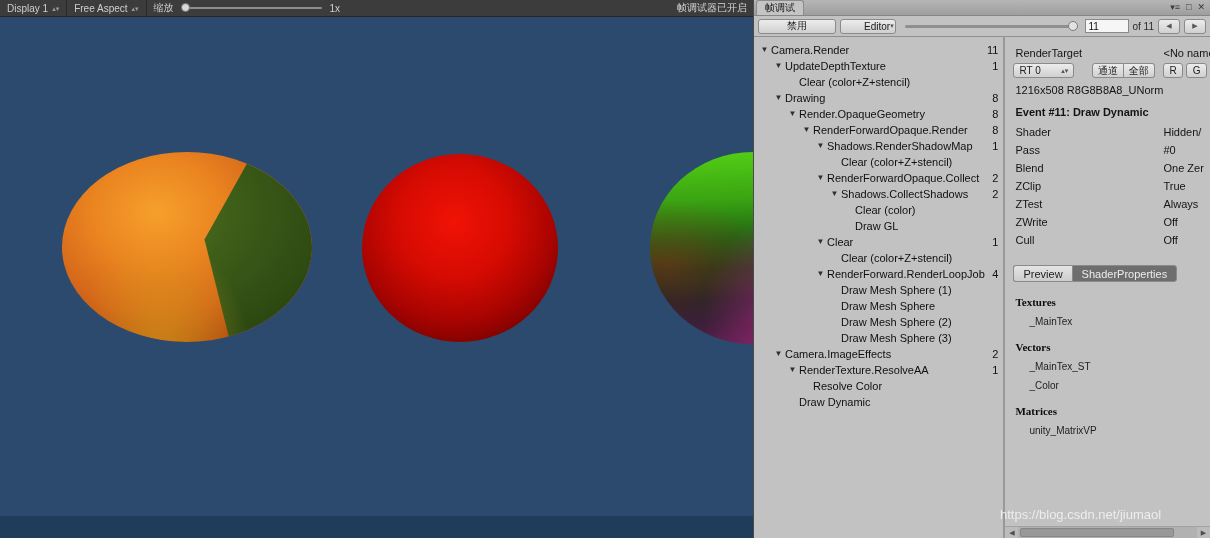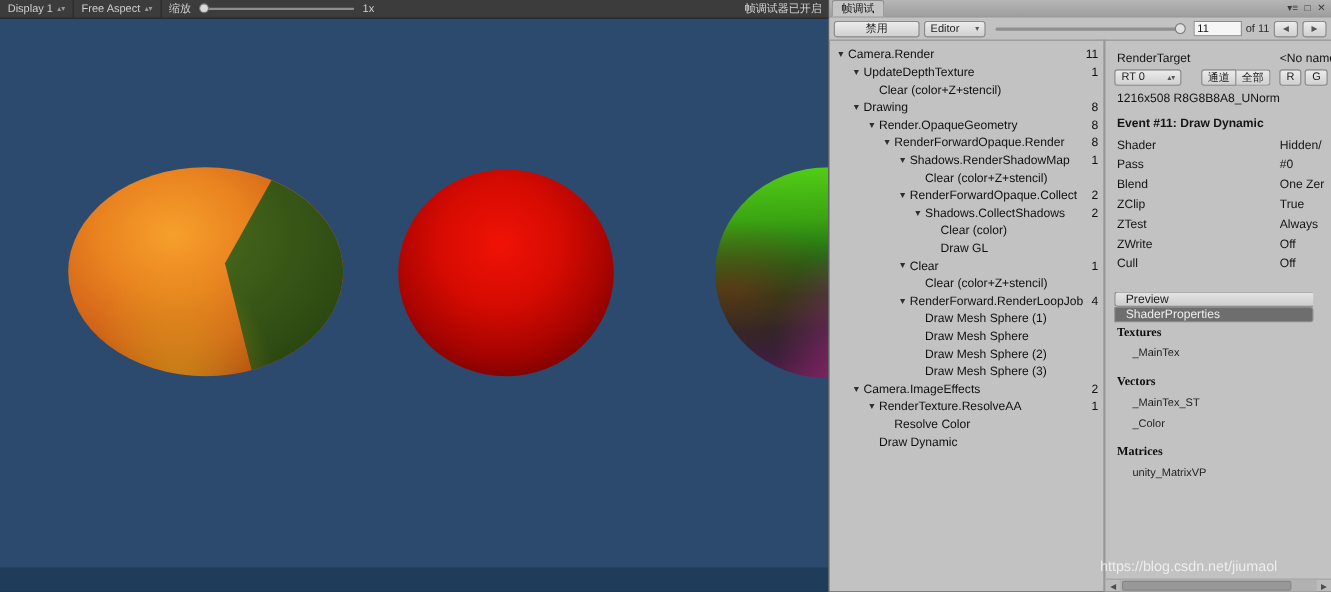--- a/index.html
+++ b/index.html
@@ -48,21 +48,21 @@
   .win-icons{margin-left:auto;display:flex;align-items:center;gap:6px;padding-right:5px;
              font-size:9px;color:#3a3a3a;height:100%;}
   .win-icons span{cursor:default;line-height:1;}
 
   .dbg-toolbar{height:21px;background:#c2c2c2;border-bottom:1px solid #8f8f8f;
                display:flex;align-items:center;padding:0 4px;gap:4px;box-sizing:border-box;}
   .btn{background:linear-gradient(#ececec,#d0d0d0);border:1px solid #8a8a8a;border-radius:3px;
        font-size:10px;height:15px;display:flex;align-items:center;justify-content:center;
        box-sizing:border-box;color:#1c1c1c;}
   .disable-btn{width:78px;}
-  .dropdown{width:56px;justify-content:space-between;padding:0 5px;}
+  .dropdown{width:56px;justify-content:space-between;padding:0 23px;}
   .dd-arrow{font-size:7px;color:#555;}
   .ev-slider{flex:1;height:3px;background:#8f8f8f;border-radius:2px;position:relative;margin:0 5px;}
   .ev-knob{position:absolute;right:-2px;top:-4px;width:10px;height:10px;border-radius:50%;
            background:#e2e2e2;border:1px solid #7a7a7a;box-sizing:border-box;}
   .ev-field{width:44px;height:14px;background:#f6f6f6;border:1px solid #8a8a8a;font-size:10px;
             padding:0 3px;box-sizing:border-box;font-family:inherit;color:#111;}
   .of-label{font-size:10px;color:#2a2a2a;white-space:nowrap;}
   .nav{width:22px;color:#555;font-size:7px;}
 
   .dbg-main{position:absolute;top:36px;left:0;right:0;bottom:0;display:flex;}
@@ -81,21 +81,21 @@
   .kv .v{flex:1;white-space:nowrap;overflow:hidden;}
   .channel-bar{display:flex;align-items:center;height:17px;padding-left:8px;}
   .rt-dd{width:62px;justify-content:space-between;padding:0 5px;margin-right:18px;}
   .ch{width:32px;border-radius:0;}
   .ch.first{border-radius:3px 0 0 3px;}
   .ch.last{border-radius:0 3px 3px 0;border-left:none;margin-right:8px;}
   .chan{width:21px;margin-right:3px;}
   .size-info{height:18px;line-height:18px;padding-left:10px;margin-top:2px;white-space:nowrap;overflow:hidden;}
   .event-title{font-weight:bold;height:18px;line-height:18px;padding-left:10px;margin-top:4px;white-space:nowrap;}
   #prop-rows{margin-top:2px;}
-  .ptabs{display:flex;margin:16px 16px 0 8px;height:17px;flex-direction:column;}
+  .ptabs{display:flex;margin:16px 16px 0 8px;height:17px;}
   .ptab{padding:0 9px;display:flex;align-items:center;font-size:11px;color:#1c1c1c;
         background:linear-gradient(#e4e4e4,#cdcdcd);border:1px solid #8a8a8a;border-right:none;}
   .ptab:first-child{border-radius:3px 0 0 3px;}
   .ptab:last-child{border-right:1px solid #8a8a8a;border-radius:0 3px 3px 0;}
   .ptab.sel{background:#6e6e6e;color:#ededed;}
   .sec-title{font-weight:bold;margin:14px 0 0 10px;color:#0c0c0c;font-family:Liberation Serif, serif;}
   .sec-item{font-size:10px;margin:8px 0 0 24px;color:#1e1e1e;}
 
   .hscroll{position:absolute;left:0;right:0;bottom:0;height:12px;display:flex;align-items:center;
            background:#bcbcbc;border-top:1px solid #a2a2a2;box-sizing:border-box;}

